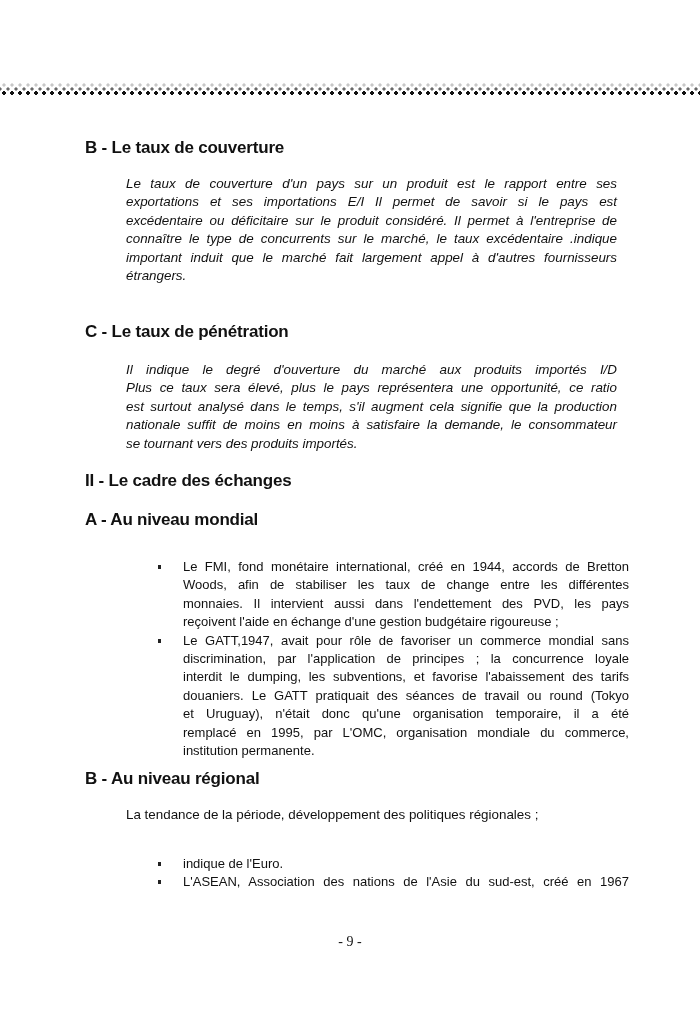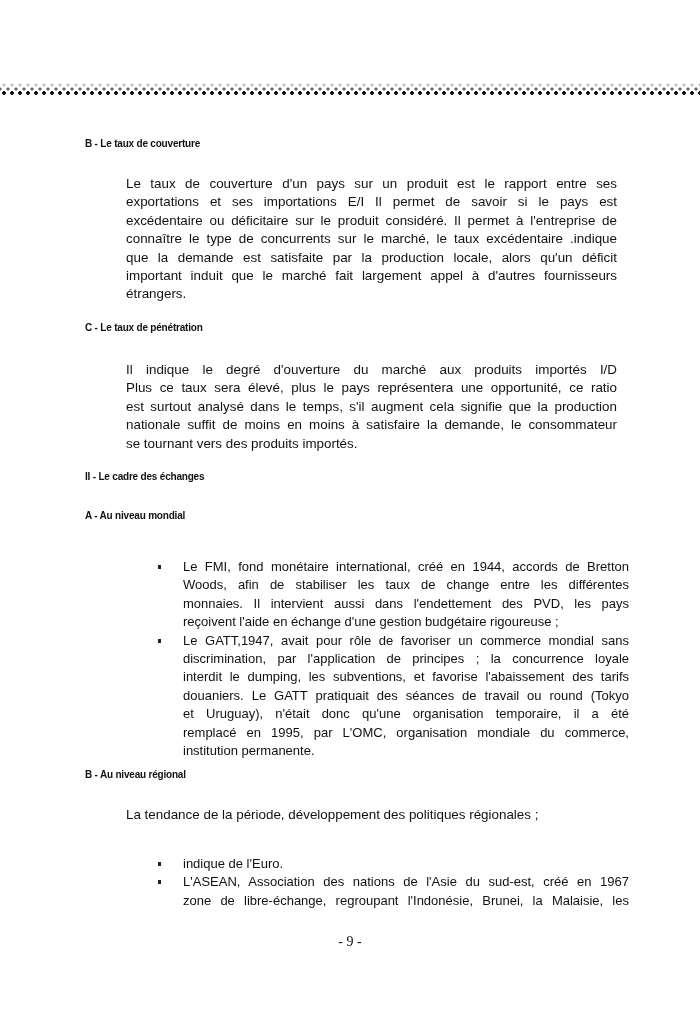--- a/index.html
+++ b/index.html
@@ -32,40 +32,41 @@
     .content {
       position: absolute;
       left: 0;
       top: 0;
       width: 700px;
     }
     .heading {
       position: absolute;
       left: 85px;
       font-weight: bold;
-      font-size: 10px;
+      font-size: 17px;
       letter-spacing: -0.2px;
       margin: 0;
       white-space: nowrap;
     }
     .para {
       position: absolute;
       left: 126px;
       width: 491px;
       font-size: 13.4px;
       line-height: 18.4px;
       text-align: justify;
       text-align-last: left;
       margin: 0;
     }
     .para .line {
       display: block;
       text-align: justify;
       text-align-last: justify;
       white-space: nowrap;
+      font-style: italic;
     }
     .para .line.last {
       text-align-last: left;
     }
     .bullet-list {
       position: absolute;
       left: 146px;
       width: 471px;
       margin: 12px;
       padding: 0;
@@ -110,21 +111,20 @@
 <div class="dot-border"></div>
 
 <div class="content">
 
   <h2 class="heading" style="top:138px;">B - Le taux de couverture</h2>
   <div class="para" style="top:175px;">
     <span class="line">Le taux de couverture d'un pays sur un produit est le rapport entre ses</span>
     <span class="line">exportations et ses importations E/I   Il permet de savoir si le pays est</span>
     <span class="line">excédentaire ou déficitaire sur le produit considéré. Il permet à l'entreprise de</span>
     <span class="line">connaître le type de concurrents sur le marché, le taux excédentaire .indique</span>
-    <span class="line">que la demande est satisfaite par la production locale, alors qu'un déficit</span>
     <span class="line">important induit que le marché fait largement appel à d'autres fournisseurs</span>
     <span class="line last">étrangers.</span>
   </div>
 
   <h2 class="heading" style="top:322px;">C - Le taux de pénétration</h2>
   <div class="para" style="top:361px;">
     <span class="line">Il indique le degré d'ouverture du marché aux produits importés I/D</span>
     <span class="line">Plus ce taux sera élevé, plus le pays représentera une opportunité, ce ratio</span>
     <span class="line">est surtout analysé dans le temps, s'il augment cela signifie que la production</span>
     <span class="line">nationale suffit de moins en moins à satisfaire la demande, le consommateur</span>
@@ -157,18 +157,17 @@
   <h2 class="heading" style="top:769px;">B - Au niveau régional</h2>
   <p class="para" style="top:806px; text-align:left;">La tendance de la période, développement des politiques régionales ;</p>
   <ul class="bullet-list" style="top:843px;">
     <li class="bullet-item">
       <span class="bullet-glyph"></span>
       <span class="line last">indique de l'Euro.</span>
     </li>
     <li class="bullet-item">
       <span class="bullet-glyph"></span>
       <span class="line">L'ASEAN, Association des nations de l'Asie du sud-est, créé en 1967</span>
-      <span class="line">zone de libre-échange, regroupant l'Indonésie, Brunei, la Malaisie, les</span>
     </li>
   </ul>
 
   <div class="page-number">- 9 -</div>
 </div>
 
 </body></html>

